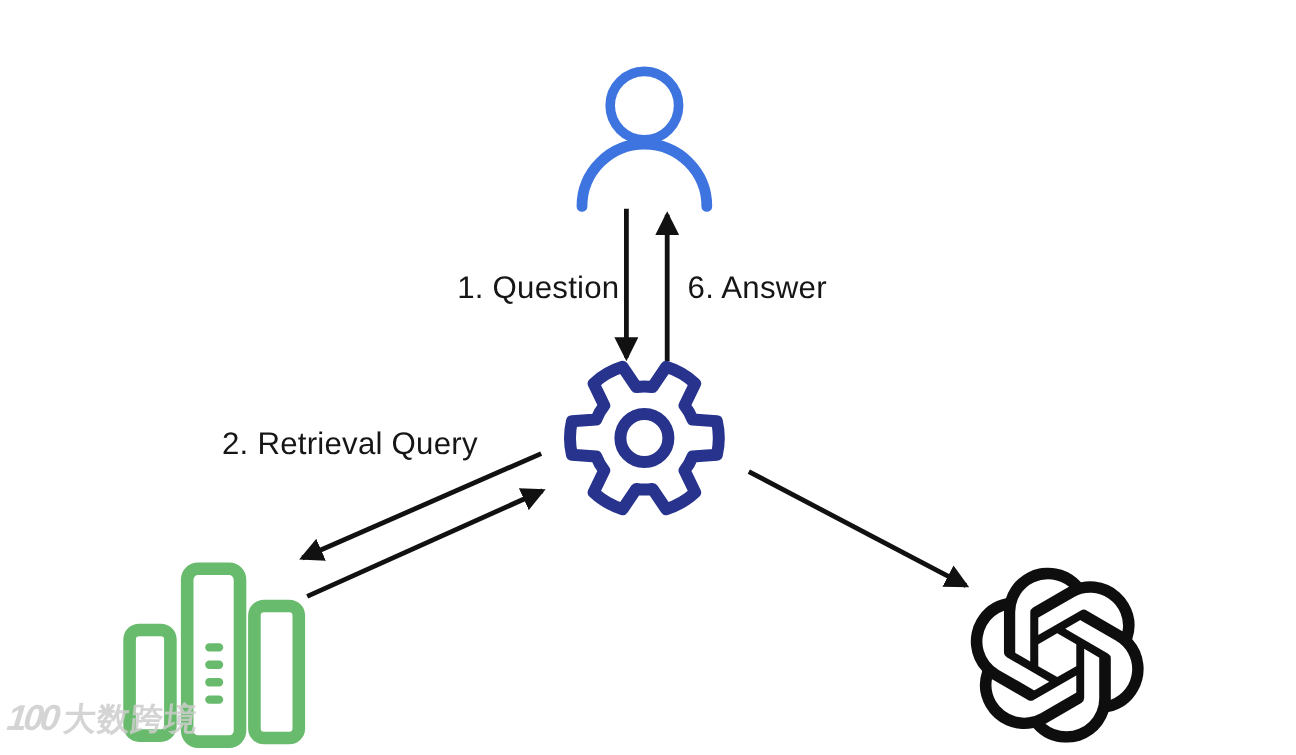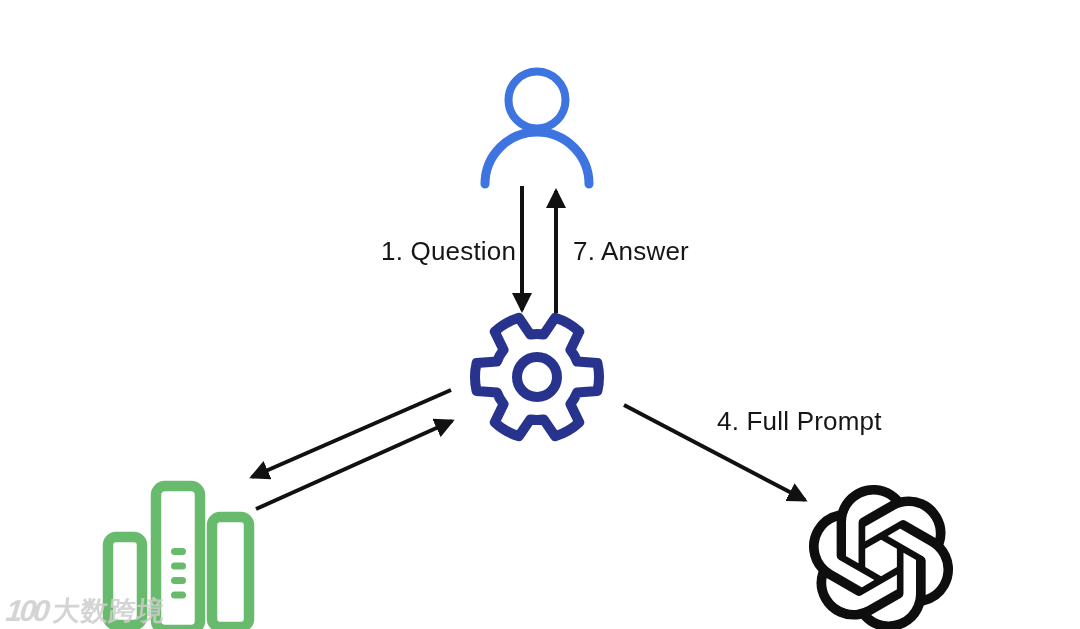--- a/index.html
+++ b/index.html
@@ -3,21 +3,21 @@
 <meta charset="utf-8">
 <style>
   html,body{margin:0;padding:0;}
   body{
     width:1080px;height:629px;
     background:#ffffff;
     font-family:"Liberation Sans","DejaVu Sans",sans-serif;
     overflow:hidden;
   }
   .canvas{
-    position:relative;width:1080px;height:463px;background:#ffffff;margin-top:12px;
+    position:relative;width:1080px;height:463px;background:#ffffff;
   }
   .node{position:absolute;}
   .node svg{display:block;}
   .arrow-layer{position:absolute;left:0;top:0;width:1080px;height:629px;pointer-events:none;}
   .edge-label{
     position:absolute;
     font-size:26px;
     line-height:1;
     letter-spacing:0.2px;
     color:#161616;
@@ -82,21 +82,21 @@
     </svg>
   </div>
 
   <div class="node" style="left:808px;top:473px;">
     <svg width="146" height="146" viewBox="0 0 24 24">
       <path d="M22.2819 9.8211a5.9847 5.9847 0 0 0-.5157-4.9108 6.0462 6.0462 0 0 0-6.5098-2.9A6.0651 6.0651 0 0 0 4.9807 4.1818a5.9847 5.9847 0 0 0-3.9977 2.9 6.0462 6.0462 0 0 0 .7427 7.0966 5.98 5.98 0 0 0 .511 4.9107 6.051 6.051 0 0 0 6.5146 2.9001A5.9847 5.9847 0 0 0 13.2599 24a6.0557 6.0557 0 0 0 5.7718-4.2058 5.9894 5.9894 0 0 0 3.9977-2.9001 6.0557 6.0557 0 0 0-.7475-7.073zm-9.022 12.6081a4.4755 4.4755 0 0 1-2.8764-1.0408l.1419-.0804 4.7783-2.7582a.7948.7948 0 0 0 .3927-.6813v-6.7369l2.02 1.1686a.071.071 0 0 1 .038.052v5.5826a4.504 4.504 0 0 1-4.4945 4.4944zm-9.6607-4.1254a4.4708 4.4708 0 0 1-.5346-3.0137l.142.0852 4.783 2.7582a.7712.7712 0 0 0 .7806 0l5.8428-3.3685v2.3324a.0804.0804 0 0 1-.0332.0615L9.74 19.9502a4.4992 4.4992 0 0 1-6.1408-1.6464zM2.3408 7.8956a4.485 4.485 0 0 1 2.3655-1.9728V11.6a.7664.7664 0 0 0 .3879.6765l5.8144 3.3543-2.0201 1.1685a.0757.0757 0 0 1-.071 0l-4.8303-2.7865A4.504 4.504 0 0 1 2.3408 7.8956zm16.5963 3.8558L13.1038 8.364 15.1192 7.2a.0757.0757 0 0 1 .071 0l4.8303 2.7913a4.4944 4.4944 0 0 1-.6765 8.1042v-5.6772a.79.79 0 0 0-.407-.667zm2.0107-3.0231l-.142-.0852-4.7735-2.7818a.7759.7759 0 0 0-.7854 0L9.409 9.2297V6.8974a.0662.0662 0 0 1 .0284-.0615l4.8303-2.7866a4.4992 4.4992 0 0 1 6.6802 4.66zM8.3065 12.863l-2.02-1.1638a.0804.0804 0 0 1-.038-.0567V6.0742a4.4992 4.4992 0 0 1 7.3757-3.4537l-.142.0805L8.704 5.459a.7948.7948 0 0 0-.3927.6813zm1.0976-2.3654l2.602-1.4998 2.6069 1.4998v2.9994l-2.5974 1.4997-2.6067-1.4997Z" fill="#0E0E0E"></path>
     </svg>
   </div>
 
   <div class="edge-label" style="left:381px;top:226px;">1. Question</div>
-  <div class="edge-label" style="left:573px;top:226px;">7. Answer</div>
-  <div class="edge-label" style="left:717px;top:396px;">4. Full Prompt</div>
+  <div class="edge-label" style="left:573px;top:226px;">6. Answer</div>
+  <div class="edge-label" style="left:185px;top:356px;">2. Retrieval Query</div>
 
   <div class="watermark">
     <span class="wm-logo">100</span>
     <span class="wm-text">大数跨境</span>
   </div>
 
 </div>
 
 </body></html>

